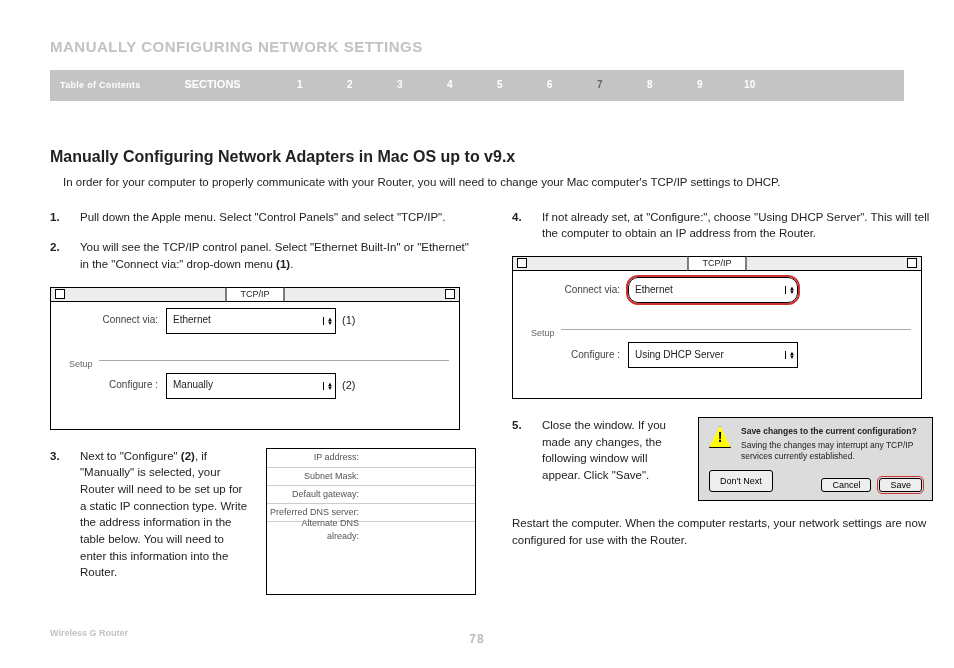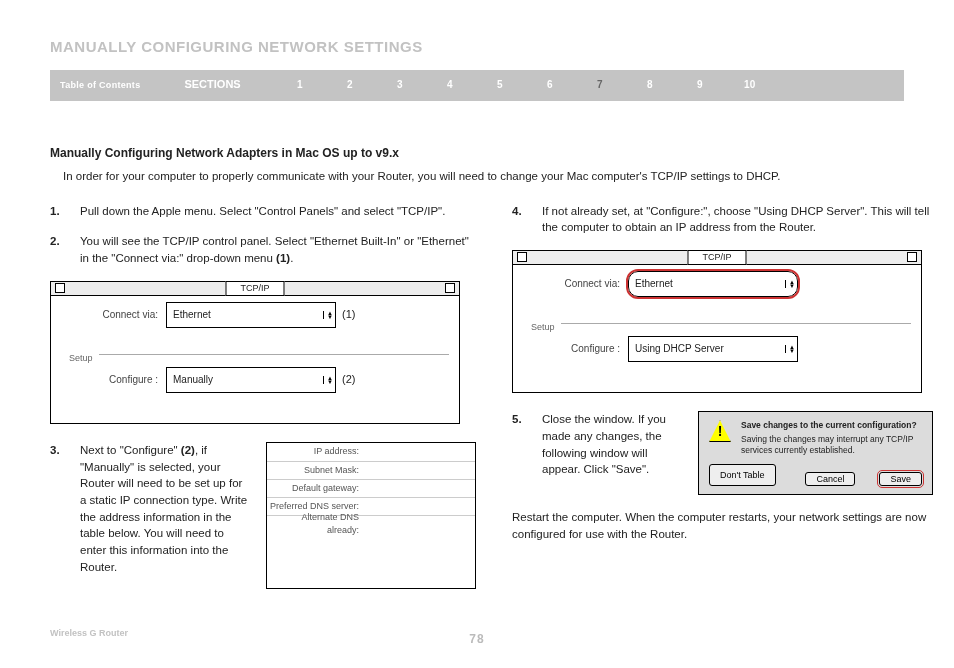--- a/index.html
+++ b/index.html
@@ -30,21 +30,21 @@
     font-size:10px;color:#fff;
     padding:0 10px;
   }
   .nav .toc{font-weight:bold;font-size:9px;letter-spacing:.3px;}
   .nav .sections{font-weight:bold;font-size:11px;margin-left:44px;}
   .nav .nums{display:flex;margin-left:34px;}
   .nav .nums span{width:50px;text-align:center;font-weight:bold;font-size:10px;}
   .nav .nums span.active{color:#666;}
 
   .subhead{
-    font-weight:bold;font-size:12px;
+    font-weight:bold;font-size:16px;
     margin:44px 0 6px 0;
   }
   p.intro{margin:0 0 18px 13px;}
 
   .cols{
     display:flex;gap:36px;
   }
   .col{flex:1;}
 
   ol{margin:0;padding:0;list-style:none;}
@@ -113,21 +113,21 @@
   .dlg .row1{display:flex;gap:10px;}
   .dlg .warn{
     width:22px;height:22px;flex-shrink:0;
     background:#ff0;border:1px solid #000;
     display:flex;align-items:center;justify-content:center;
     font-weight:bold;font-size:14px;color:#000;
     clip-path:polygon(50% 0,100% 100%,0 100%);
   }
   .dlg .msg{line-height:1.3;}
   .dlg .msg .l1{font-weight:bold;margin-bottom:3px;}
-  .dlg .btns{display:flex;gap:24px;margin-top:8px;justify-content:flex-end;}
+  .dlg .btns{display:flex;gap:8px;margin-top:8px;justify-content:flex-end;}
   .dlg .btns-wrap{display:flex;justify-content:space-between;margin-top:8px;}
   .dlg button{
     border:1px solid #000;background:#eee;
     font-size:9px;padding:1px 10px;border-radius:3px;
   }
   .dlg button.def{outline:1px solid #c33;outline-offset:1px;}
 
   
   .footer{
     position:absolute;left:0;right:0;bottom:20px;
@@ -291,21 +291,21 @@
       </div>
       <div class="dlg">
         <div class="row1">
           <div class="warn">!</div>
           <div class="msg">
             <div class="l1">Save changes to the current configuration?</div>
             <div>Saving the changes may interrupt any TCP/IP services currently established.</div>
           </div>
         </div>
         <div class="btns-wrap">
-          <button>Don't Table</button>
+          <button>Don't Next</button>
           <span class="btns">
             <button>Cancel</button>
             <button class="def">Save</button>
           </span>
         </div>
       </div>
     </div>
 
     <p style="margin:0;">Restart the computer. When the computer restarts, your network settings are now configured for use with the Router.</p>
   </div>

